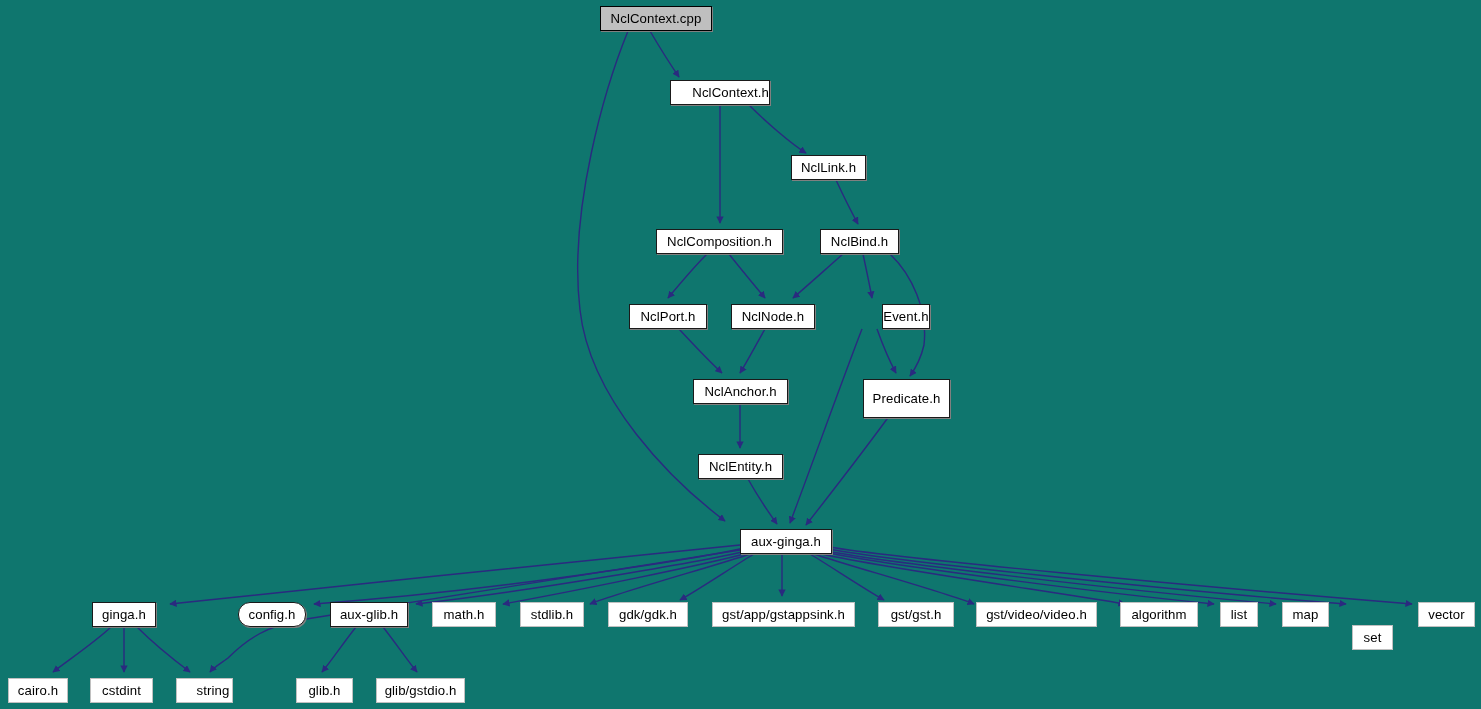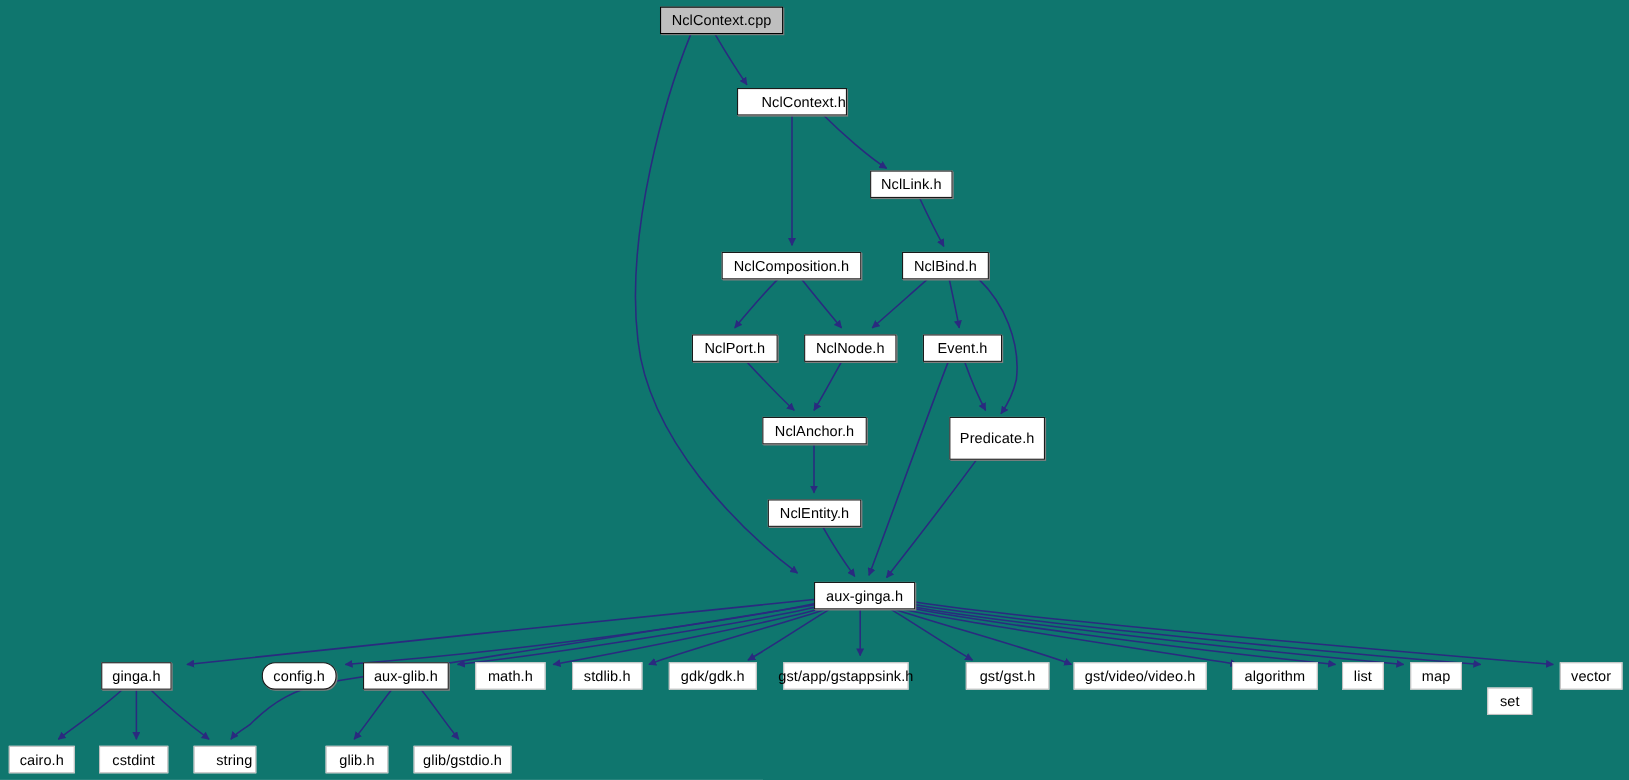--- a/index.html
+++ b/index.html
@@ -104,21 +104,21 @@
       </div>
       <div class="node linked" style="left: 820px; top: 229px; width: 79px; height: 25px;">
         <span class="lbl">NclBind.h</span>
       </div>
       <div class="node linked" style="left: 629px; top: 304px; width: 78px; height: 25px;">
         <span class="lbl">NclPort.h</span>
       </div>
       <div class="node linked" style="left: 731px; top: 304px; width: 84px; height: 25px;">
         <span class="lbl">NclNode.h</span>
       </div>
-      <div class="node linked" style="left: 839px; top: 304px; width: 72px; height: 25px;">
+      <div class="node linked" style="left: 882px; top: 304px; width: 48px; height: 25px;">
         <span class="lbl">Event.h</span>
       </div>
       <div class="node linked" style="left: 693px; top: 379px; width: 95px; height: 25px;">
         <span class="lbl">NclAnchor.h</span>
       </div>
       <div class="node linked" style="left: 863px; top: 379px; width: 87px; height: 39px;">
         <span class="lbl">Predicate.h</span>
       </div>
       <div class="node linked" style="left: 698px; top: 454px; width: 85px; height: 25px;">
         <span class="lbl">NclEntity.h</span>
@@ -137,21 +137,21 @@
       </div>
       <div class="node " style="left: 432px; top: 602px; width: 64px; height: 25px;">
         <span class="lbl">math.h</span>
       </div>
       <div class="node " style="left: 520px; top: 602px; width: 64px; height: 25px;">
         <span class="lbl">stdlib.h</span>
       </div>
       <div class="node " style="left: 608px; top: 602px; width: 80px; height: 25px;">
         <span class="lbl">gdk/gdk.h</span>
       </div>
-      <div class="node " style="left: 712px; top: 602px; width: 114px; height: 25px;">
+      <div class="node " style="left: 712px; top: 602px; width: 143px; height: 25px;">
         <span class="lbl">gst/app/gstappsink.h</span>
       </div>
       <div class="node " style="left: 878px; top: 602px; width: 76px; height: 25px;">
         <span class="lbl">gst/gst.h</span>
       </div>
       <div class="node " style="left: 976px; top: 602px; width: 121px; height: 25px;">
         <span class="lbl">gst/video/video.h</span>
       </div>
       <div class="node " style="left: 1120px; top: 602px; width: 78px; height: 25px;">
         <span class="lbl">algorithm</span>

